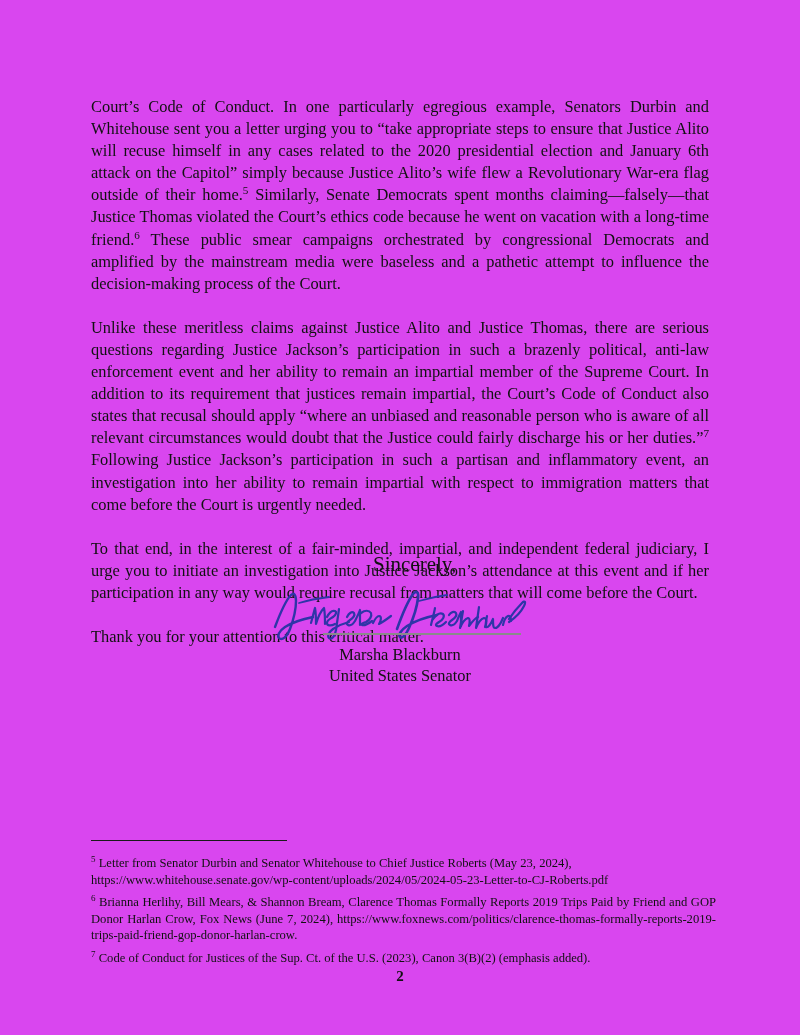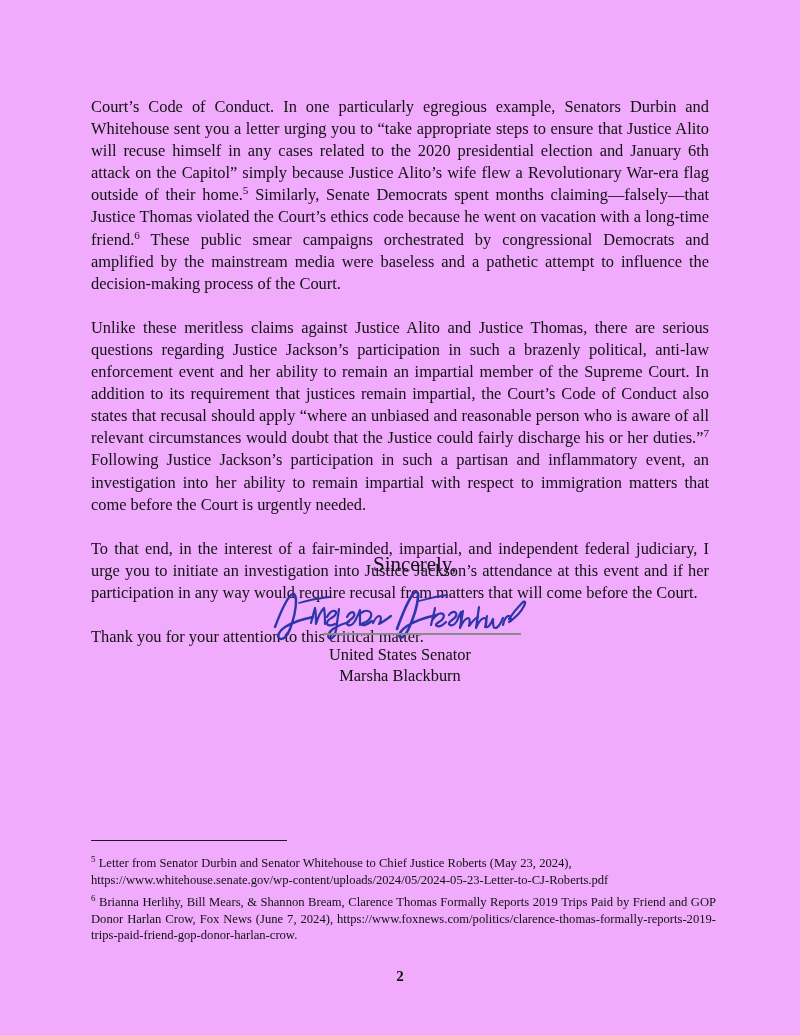--- a/index.html
+++ b/index.html
@@ -4,21 +4,21 @@
 <style>
   html, body {
     margin: 0;
     padding: 0;
     background: #ffffff;
   }
   .page {
     position: relative;
     width: 800px;
     height: 1035px;
-    background: #f0abfc;
+    background: #d946ef;
     box-sizing: border-box;
     font-family: "Liberation Serif", "DejaVu Serif", serif;
     color: #111111;
     overflow: hidden;
   }
   .body-block {
     position: absolute;
     left: 91px;
     top: 96px;
     width: 618px;
@@ -159,27 +159,28 @@
           <path d="M210,24 C209,31 208,38 207,45 C209,40 212,36 215,35 C218,35 218,40 216,44" stroke-width="2.2"></path>
           <path d="M218,33 C217,38 216,42 217,44 C219,45 222,41 224,36 C224,41 224,45 226,45 C229,45 232,40 234,35" stroke-width="2.2"></path>
           <path d="M234,42 C235,37 237,34 239,33 C241,32 242,35 242,38" stroke-width="2.2"></path>
           <path d="M240,36 C244,30 249,24 253,20 C256,17 257,19 255,23 C252,29 246,35 240,39" stroke-width="2.2"></path>
         </g>
       </svg>
       <div class="sig-line"></div>
     </div>
 
     <p class="sig-name-block">
+      <span class="line">Marsha Blackburn</span>
       <span class="line">United States Senator</span>
-      <span class="line">Marsha Blackburn</span>
     </p>
   </div>
 
   <div class="footnote-sep"></div>
 
   <div class="footnotes">
     <p class="fn left"><span class="fn-mark">5</span><span> Letter from Senator Durbin and Senator Whitehouse to Chief Justice Roberts (May 23, 2024), https://www.whitehouse.senate.gov/wp-content/uploads/2024/05/2024-05-23-Letter-to-CJ-Roberts.pdf</span></p>
     <p class="fn just"><span class="fn-mark">6</span><span> Brianna Herlihy, Bill Mears, &amp; Shannon Bream, <span class="it">Clarence Thomas Formally Reports 2019 Trips Paid by Friend and GOP Donor Harlan Crow</span>, Fox News (June 7, 2024), https://www.foxnews.com/politics/clarence-thomas-formally-reports-2019-trips-paid-friend-gop-donor-harlan-crow.</span></p>
+    <p class="fn left"><span class="fn-mark">7</span><span> Code of Conduct for Justices of the Sup. Ct. of the U.S. (2023), Canon 3(B)(2) (emphasis added).</span></p>
   </div>
 
   <div class="page-number">2</div>
 
 </div>
 
 </body></html>

